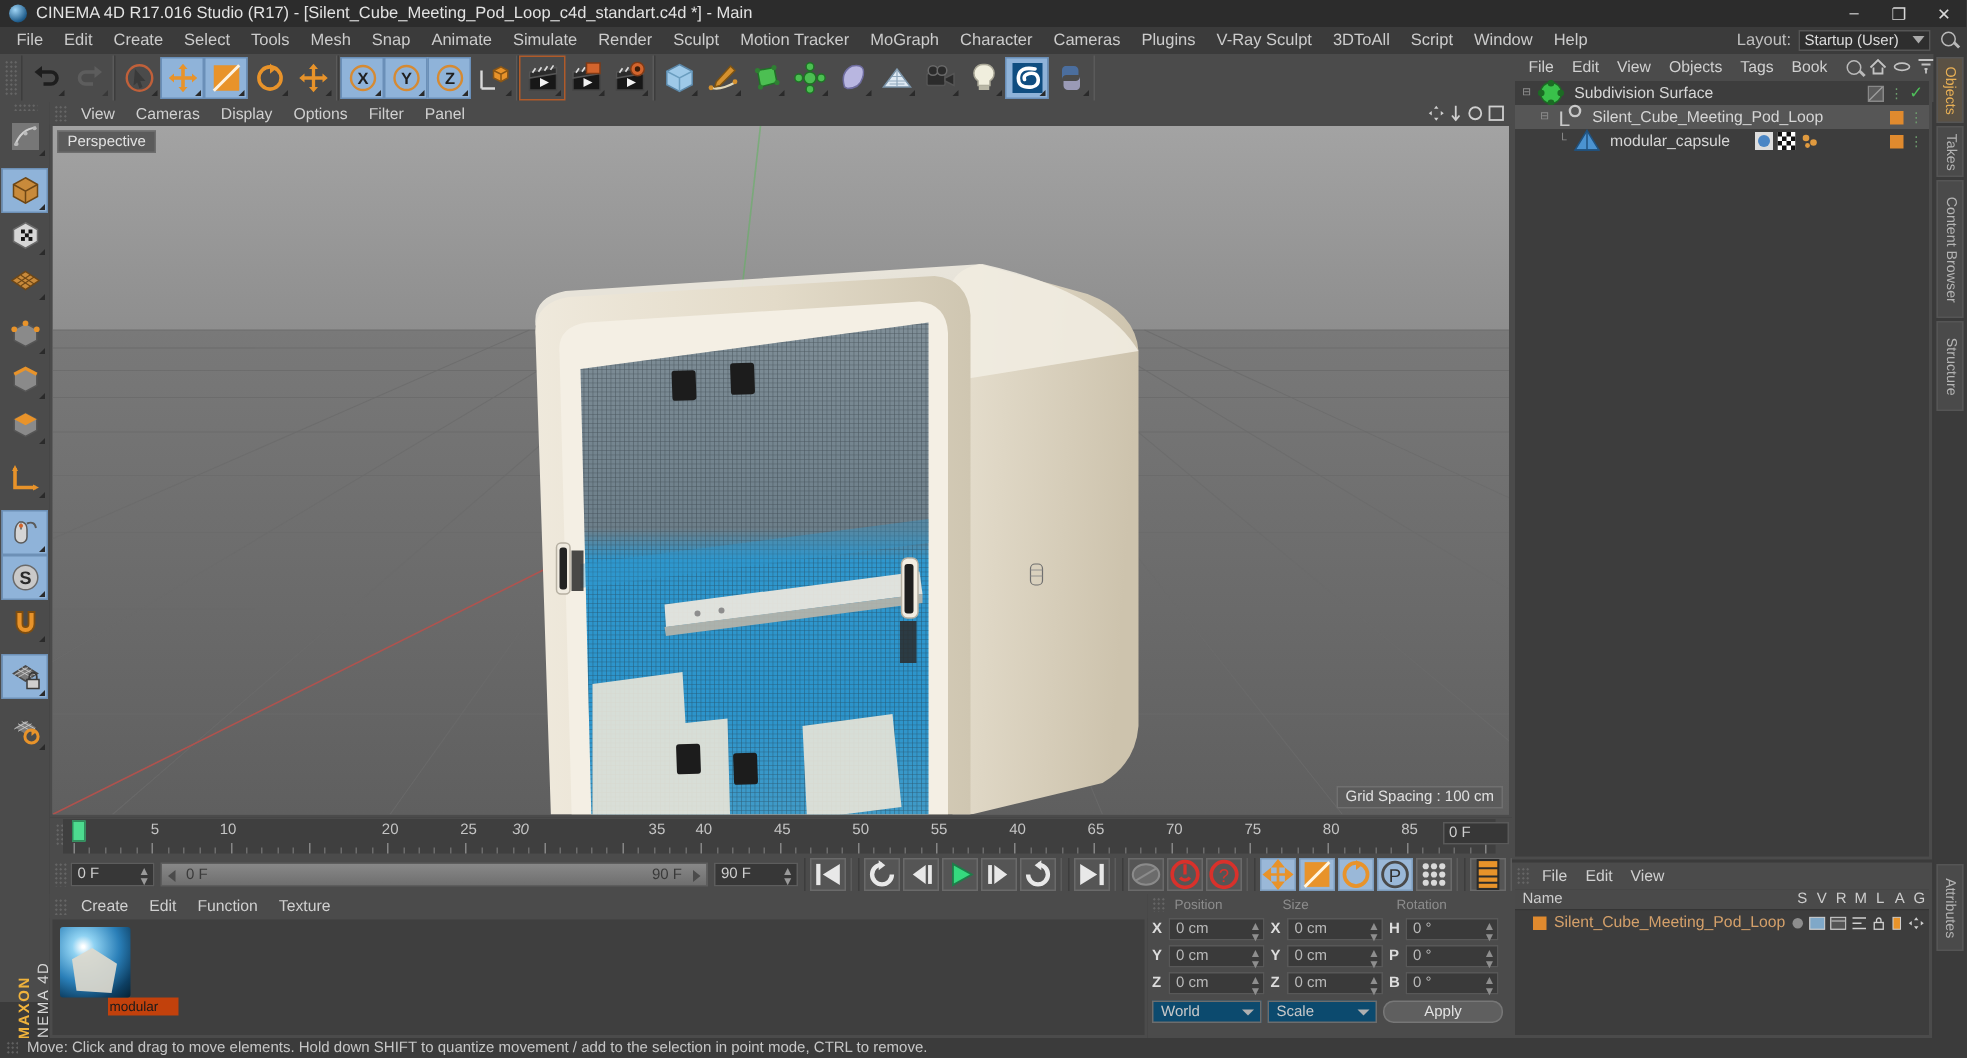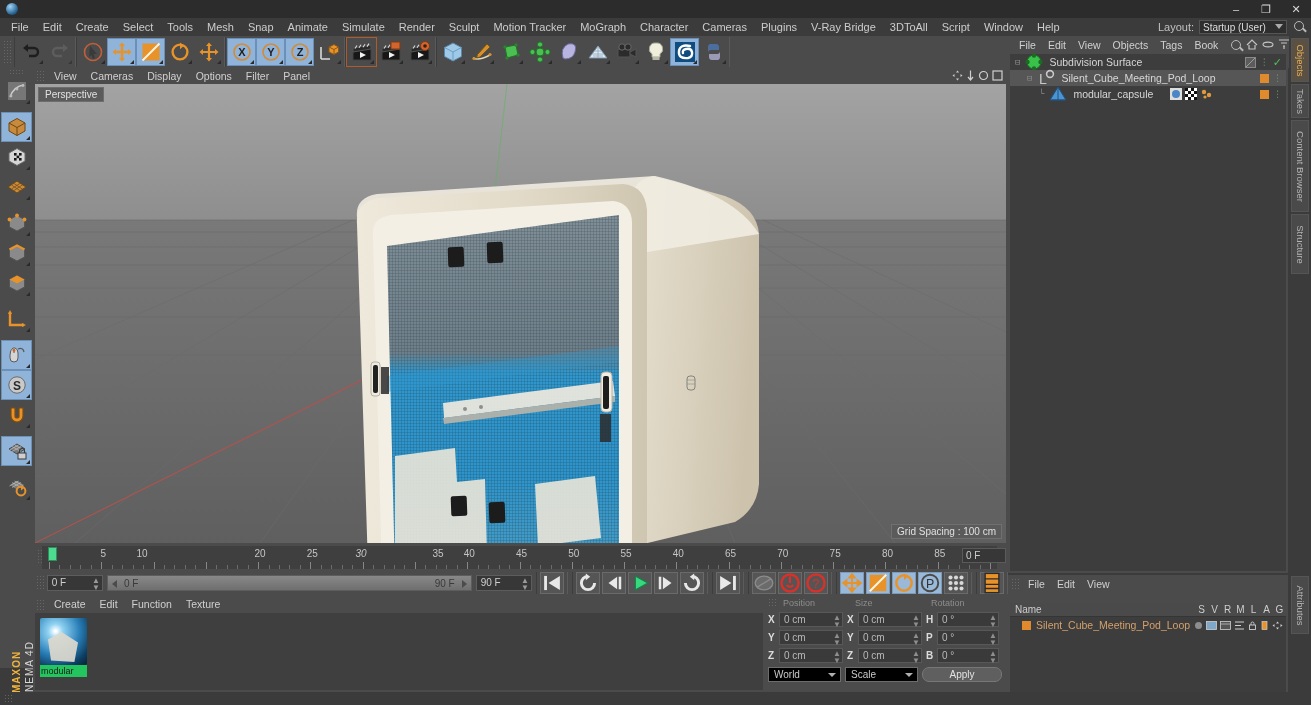--- a/index.html
+++ b/index.html
@@ -130,35 +130,35 @@
   .matmgr { position:absolute; left:33px; top:596px; width:732px; height:96px; background:#4b4b4b; }
   .mm-menu { height:16px; display:flex; align-items:center; background:#4b4b4b; }
   .mm-menu .m { padding:0 7px; font-size:10.5px; color:#d0d0d0; }
   .mm-body { position:absolute; left:2px; top:17px; width:728px; height:77px; background:#3f3f3f; }
   .mat-chip { position:absolute; left:5px; top:5px; width:47px; height:60px; }
   .mat-sphere { width:47px; height:47px; border-radius:2px;
     background: radial-gradient(circle at 33% 28%, #ffffff 2%, #8fd2f2 16%, #2a7fb8 52%, #0d3f63 80%, #062233 100%);
     position:relative; overflow:hidden; }
   .mat-sphere::after { content:""; position:absolute; left:8px; top:14px; width:30px; height:30px;
     background:#ddd9cd; clip-path: polygon(0 25%, 45% 0, 100% 35%, 88% 100%, 10% 95%); opacity:.92; }
-  .mat-name { width:47px; height:12px; background:#22c55e; color:#1a1a1a; font-size:9px;
-    text-align:left; padding-left:1px; line-height:12px; overflow:hidden; white-space:nowrap; }
+  .mat-name { width:47px; height:12px; background:#c2410c; color:#1a1a1a; font-size:9px;
+    text-align:left; padding-left:1px; line-height:12px; overflow:hidden; white-space:nowrap;margin-left:32px; }
 
   
   .coords { position:absolute; left:765px; top:596px; width:243px; height:96px; background:#4b4b4b; }
   .co-head { height:14px; display:flex; align-items:center; }
   .co-head .tb-grip { height:10px; }
   .co-head .h { font-size:9px; color:#8d8d8d; }
   .co-row { display:flex; align-items:center; height:17px; margin-top:1px; padding-left:3px; }
   .co-lbl { width:11px; font-size:10px; color:#dcdcdc; font-weight:bold; }
   .co-fld { height:15px; background:#3a3a3a; border:1px solid #585858; color:#b9b9b9;
     font-size:10px; line-height:13px; padding:0 10px 0 4px; position:relative; }
   .co-fld .spin { position:absolute; right:1px; top:1px; font-size:8px; color:#8e8e8e; line-height:7px; }
   .co-foot { display:flex; align-items:center; gap:4px; padding-left:3px; margin-top:3px; }
-  .co-drop { height:15px; background:#000000; border:1px solid #6d6d6d; color:#c9c9c9; font-size:10px;
+  .co-drop { height:15px; background:#0c4a6e; border:1px solid #6d6d6d; color:#c9c9c9; font-size:10px;
     line-height:13px; padding-left:5px; position:relative; }
   .co-drop .caret { position:absolute; right:4px; top:5px; border-left:4px solid transparent;
     border-right:4px solid transparent; border-top:4px solid #b0b0b0; }
   .apply-btn { height:15px; background:#5f5f5f; border:1px solid #777; border-radius:7px;
     color:#e2e2e2; font-size:10px; line-height:13px; text-align:center; }
 
   
   .objmgr { position:absolute; left:1008px; top:36px; width:280px; height:537px; background:#4b4b4b; }
   .om-menu { height:17px; display:flex; align-items:center; }
   .om-menu .m { padding:0 6px; font-size:10.5px; color:#d0d0d0; }
@@ -168,21 +168,21 @@
   .om-row.sel { background:#565656; }
   .om-name { color:#d6d6d6; white-space:nowrap; }
   .om-dots { position:absolute; right:4px; top:0; height:16px; display:flex; align-items:center; gap:4px; }
   .tagbox { width:12px; height:12px; }
   .tree-line { color:#8c8c8c; font-size:9px; font-family:"Liberation Mono", monospace; }
 
   
   .laymgr { position:absolute; left:1008px; top:575px; width:280px; height:117px; background:#4b4b4b; }
   .lm-menu { height:17px; display:flex; align-items:center; }
   .lm-menu .m { padding:0 6px; font-size:10.5px; color:#d0d0d0; }
-  .lm-body { position:absolute; left:2px; top:28px; width:276px; height:97px; background:#3d3d3d; }
+  .lm-body { position:absolute; left:2px; top:18px; width:276px; height:97px; background:#3d3d3d; }
   .lm-head { height:14px; display:flex; align-items:center; background:#4a4a4a; font-size:10px; color:#cdcdcd;
     border-bottom:1px solid #353535; }
   .lm-colhdr { width:13px; text-align:center; }
   .lm-row { height:16px; display:flex; align-items:center; font-size:10.5px; }
   .lm-swatch { width:9px; height:9px; background:#e08a2e; margin:0 5px 0 12px; }
 
   
   .vtabs { position:absolute; left:1289px; top:36px; width:22px; height:657px; background:#3b3b3b; }
   .vtab { width:18px; margin:2px 2px 0 2px; background:#4a4a4a; border:1px solid #555;
     display:flex; align-items:center; justify-content:center; }
@@ -196,20 +196,21 @@
   .statusbar .tb-grip { height:9px; width:8px; }
   .status-txt { font-size:10px; color:#c6c6c6; white-space:nowrap; }
 </style>
 </head>
 <body>
 
 <div id="app">
 
   <div class="titlebar">
     <div class="tb-icon"></div>
+    <div class="tb-title">CINEMA 4D R17.016 Studio (R17) - [Silent_Cube_Meeting_Pod_Loop_c4d_standart.c4d *] - Main</div>
     <div class="win-btns">
       <div class="win-btn">–</div>
       <div class="win-btn">❐</div>
       <div class="win-btn close">✕</div>
     </div>
   </div>
 
   <div class="menubar">
     <div id="menu-items" style="display:flex;align-items:center;margin-left:4px;">
         <div class="menu-item">File</div>
@@ -221,21 +222,21 @@
         <div class="menu-item">Snap</div>
         <div class="menu-item">Animate</div>
         <div class="menu-item">Simulate</div>
         <div class="menu-item">Render</div>
         <div class="menu-item">Sculpt</div>
         <div class="menu-item">Motion Tracker</div>
         <div class="menu-item">MoGraph</div>
         <div class="menu-item">Character</div>
         <div class="menu-item">Cameras</div>
         <div class="menu-item">Plugins</div>
-        <div class="menu-item">V-Ray Bridge</div>
+        <div class="menu-item">V-Ray Sculpt</div>
         <div class="menu-item">3DToAll</div>
         <div class="menu-item">Script</div>
         <div class="menu-item">Window</div>
         <div class="menu-item">Help</div>
       </div>
     <div class="layout-box">
       <div class="layout-label">Layout:</div>
       <div class="layout-drop">
         <span>Startup (User)</span>
         <i class="caret"></i>
@@ -820,25 +821,25 @@
         <i class="tl-tick" style="left: 874.811px; height: 4px; opacity: 0.6;"></i>
         <i class="tl-tick" style="left: 885.267px; height: 4px; opacity: 0.6;"></i>
         <i class="tl-tick" style="left: 895.722px; height: 7px; opacity: 0.95;"></i>
         <i class="tl-tick" style="left: 906.178px; height: 4px; opacity: 0.6;"></i>
         <i class="tl-tick" style="left: 916.633px; height: 4px; opacity: 0.6;"></i>
         <i class="tl-tick" style="left: 927.089px; height: 4px; opacity: 0.6;"></i>
         <i class="tl-tick" style="left: 937.544px; height: 4px; opacity: 0.6;"></i>
         <i class="tl-tick" style="left: 948px; height: 7px; opacity: 0.95;"></i>
         <div class="tl-num" style="left: 9px;">0</div>
         <div class="tl-num" style="left: 61.2778px;">5</div>
-        <div class="tl-num" style="left: 100px;">10</div>
+        <div class="tl-num" style="left: 110px;">10</div>
         <div class="tl-num" style="left: 165.833px; margin-top: 28px;">15</div>
         <div class="tl-num" style="left: 218.111px;">20</div>
         <div class="tl-num" style="left: 270.389px;">25</div>
-        <div class="tl-num" style="left: 319px; font-style: italic;">30</div>
+        <div class="tl-num" style="left: 305px; font-style: italic;">30</div>
         <div class="tl-num" style="left: 374.944px; margin-left: 21px;">35</div>
         <div class="tl-num" style="left: 427.222px;">40</div>
         <div class="tl-num" style="left: 479.5px;">45</div>
         <div class="tl-num" style="left: 531.778px;">50</div>
         <div class="tl-num" style="left: 584.056px;">55</div>
         <div class="tl-num" style="left: 636.333px;">40</div>
         <div class="tl-num" style="left: 688.611px;">65</div>
         <div class="tl-num" style="left: 740.889px;">70</div>
         <div class="tl-num" style="left: 793.167px;">75</div>
         <div class="tl-num" style="left: 845.444px;">80</div>
@@ -1215,15 +1216,16 @@
         <span>Structure</span>
       </div>
       <div style="height: 300px;"></div>
       <div class="vtab" style="height: 58px;">
         <span>Attributes</span>
       </div>
     </div>
 
   <div class="statusbar">
     <div class="tb-grip" style="margin-left:4px;margin-right:6px;"></div>
+    <div class="status-txt">Move: Click and drag to move elements. Hold down SHIFT to quantize movement / add to the selection in point mode, CTRL to remove.</div>
   </div>
 
 </div>
 
 </body></html>

